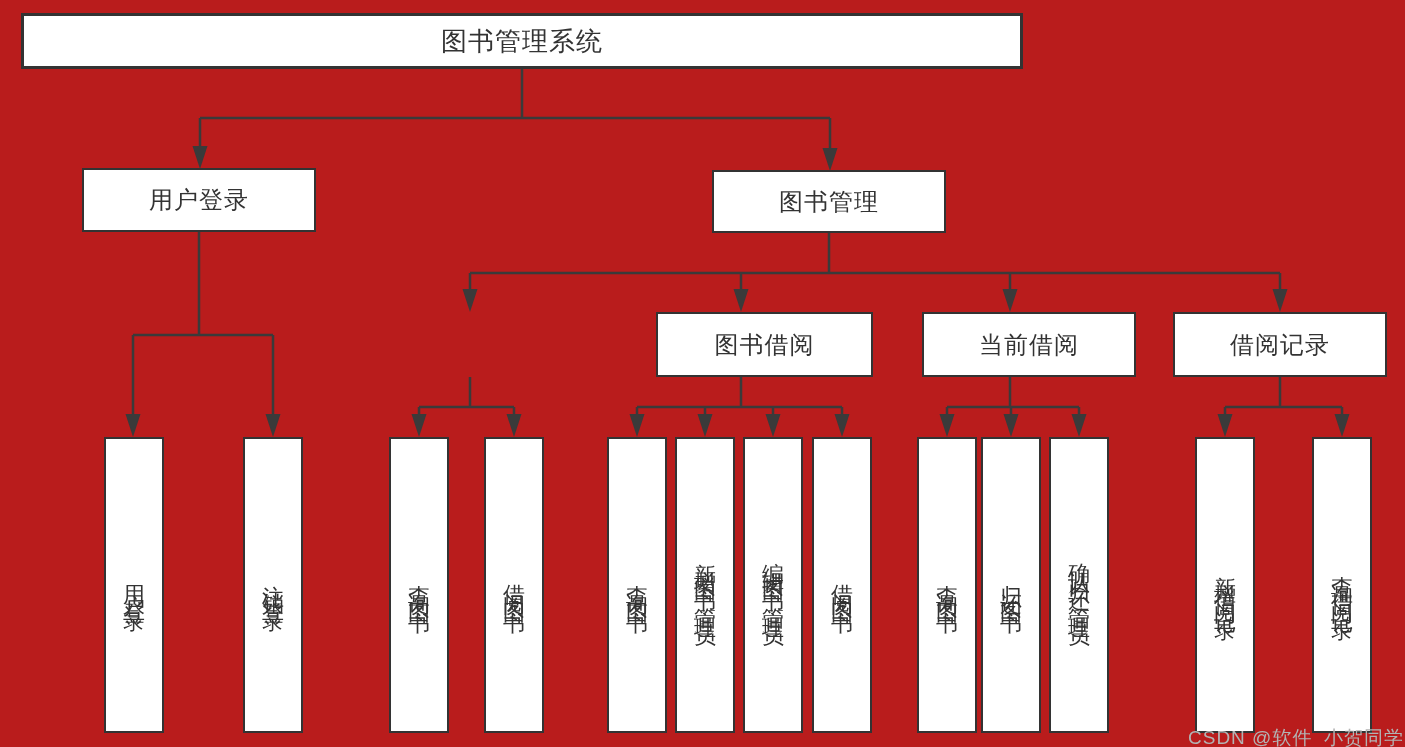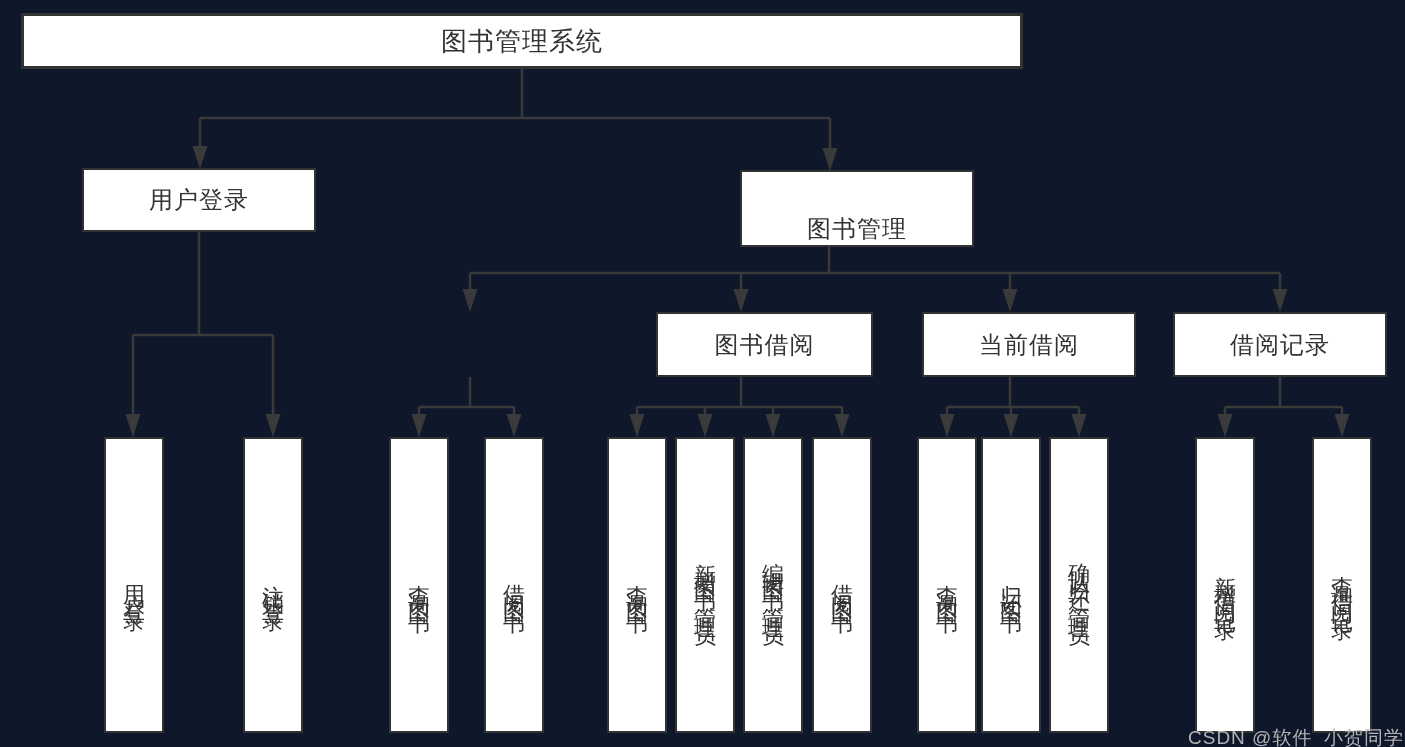--- a/index.html
+++ b/index.html
@@ -1,19 +1,19 @@
 <!DOCTYPE html>
 <html><head>
 <meta charset="utf-8">
 <style>
   html,body { margin:0; padding:0; background:#ffffff; }
   #canvas {
     position:relative;
     width:1405px; height:747px;
-    background:#0f172a;
+    background:#b91c1c;
     font-family:"Liberation Sans", sans-serif;
     overflow:hidden;
   }
   #wires { position:absolute; left:0; top:0; width:1405px; height:747px; }
   .hbox {
     position:absolute;
     box-sizing:border-box;
     border:2.5px solid #333333;
     background:#ffffff;
     display:flex; align-items:center; justify-content:center;
@@ -97,21 +97,21 @@
     </g>
   </svg>
 
   <div class="hbox root" style="left:21px; top:13px; width:1002px; height:56px;">
     <span>图书管理系统</span>
   </div>
 
   <div class="hbox" style="left:82px; top:168px; width:234px; height:64px;">
     <span>用户登录</span>
   </div>
-  <div class="hbox" style="left:740px; top:170px; width:234px; height:77px;align-items:flex-end;">
+  <div class="hbox" style="left:712px; top:170px; width:234px; height:63px;">
     <span>图书管理</span>
   </div>
 
   <div class="hbox" style="left:633px; top:312px; width:217px; height:65px;margin-left:23px;">
     <span>图书借阅</span>
   </div>
   <div class="hbox" style="left:903px; top:312px; width:214px; height:65px;margin-left:19px;">
     <span>当前借阅</span>
   </div>
   <div class="hbox" style="left:1173px; top:312px; width:214px; height:65px;">

